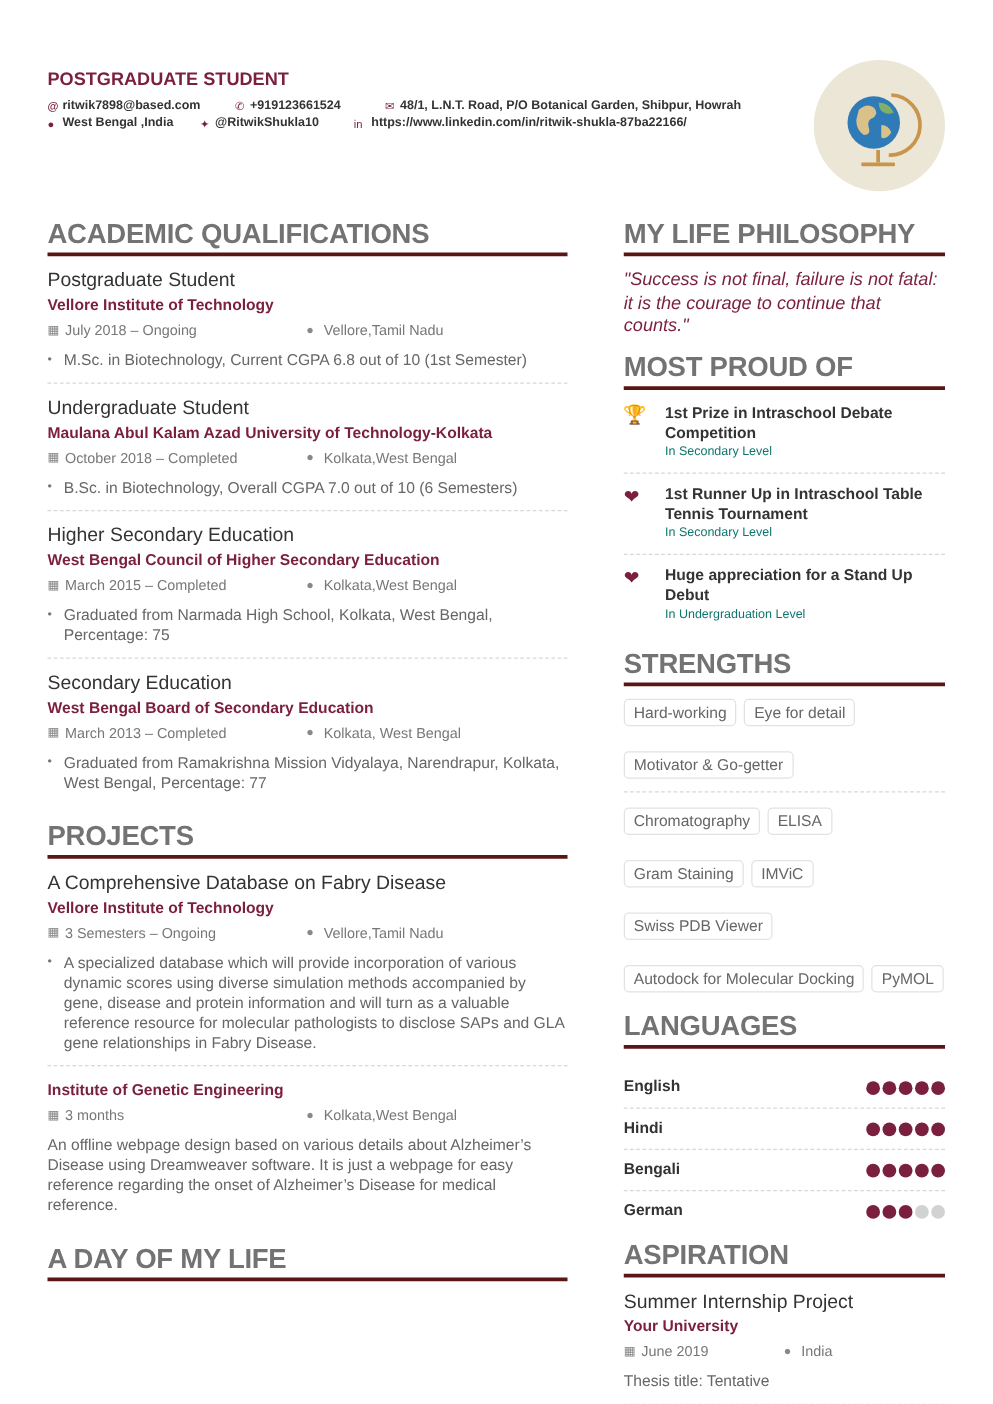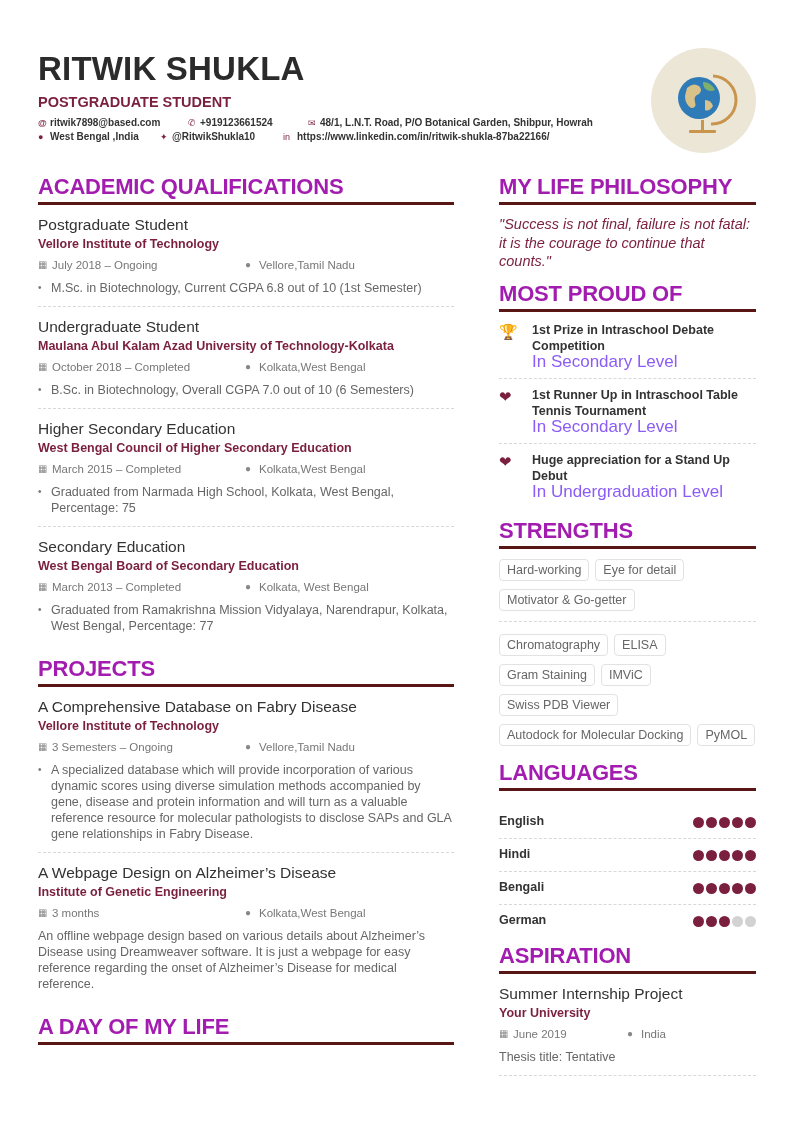--- a/index.html
+++ b/index.html
@@ -14,61 +14,60 @@
   .contact { display: flex; align-items: center; white-space: nowrap; }
   .contact .ic { color: #7a1f3d; font-size: 9px; width: 12px; display: inline-block; }
   .c1 { width: 150px; }
   .c2 { width: 120px; }
 
   .avatar { position: absolute; left: 651px; top: 48px; width: 105px; height: 105px; border-radius: 50%; background: #ebe6d6; }
 
   .col-left { position: absolute; left: 38px; top: 172px; width: 416px; }
   .col-right { position: absolute; left: 499px; top: 172px; width: 257px; }
 
-  .sec-title { font-size: 22px; font-weight: bold; color: #a21caf; line-height: 30px; border-bottom: 3px solid #5a1515; padding-bottom: 0; margin-bottom: 10px; letter-spacing: -0.2px; }
+  .sec-title { font-size: 22px; font-weight: bold; color: #737373; line-height: 30px; border-bottom: 3px solid #5a1515; padding-bottom: 0; margin-bottom: 10px; letter-spacing: -0.2px; }
 
   .entry { padding-bottom: 10px; margin-bottom: 10px; border-bottom: 1px dashed #d8d8d8; }
   .entry.last { border-bottom: none; }
   .entry-title { font-size: 15.5px; color: #333; line-height: 20px; }
   .entry-org { font-size: 12.5px; font-weight: bold; color: #7a1f3d; line-height: 18px; }
   .meta { display: flex; font-size: 11.5px; color: #777; line-height: 20px; margin-top: 2px; }
   .meta .date { width: 207px; display: flex; align-items: center; }
   .meta .loc { display: flex; align-items: center; }
   .meta .ic { color: #888; font-size: 10px; width: 14px; display: inline-block; }
   .bullet { display: flex; font-size: 12.5px; color: #666; line-height: 16px; margin-top: 5px; }
   .bullet .dot { width: 13px; flex-shrink: 0; font-size: 10px; color: #777; }
   .para { font-size: 12.5px; color: #666; line-height: 16px; margin-top: 5px; }
 
   .quote { font-size: 14.5px; font-style: italic; color: #7a1f3d; line-height: 18.5px; margin-bottom: 8px; }
 
   .proud { display: flex; padding-bottom: 8px; margin-bottom: 8px; border-bottom: 1px dashed #d8d8d8; }
   .proud.last { border-bottom: none; }
   .proud .pic { width: 33px; flex-shrink: 0; color: #7a1f3d; font-size: 15px; padding-top: 1px; }
   .proud-title { font-size: 12.5px; font-weight: bold; color: #333; line-height: 16px; }
-  .proud-sub { font-size: 17px; color: #8b5cf6; line-height: 16px; }
-
-  .tags { display: flex; flex-wrap: wrap; gap: 8px 6px; }
+  .proud-sub { font-size: 10px; color: #0f766e; line-height: 16px; }
+
+  .tags { display: flex; flex-wrap: wrap; gap: 20px 6px; }
   .tag { font-size: 12.5px; color: #666; border: 1px solid #e2e2e2; border-radius: 4px; padding: 2px 7px; line-height: 16px; }
   .tag-sep { border-bottom: 1px dashed #d8d8d8; margin: 10px 0 12px; }
 
   .lang { display: flex; justify-content: space-between; align-items: flex-end; padding: 8px 0 10px; border-bottom: 1px dashed #d8d8d8; }
   .lang.last { border-bottom: none; }
   .lang-name { font-size: 12.5px; font-weight: bold; color: #333; }
   .dots { display: flex; gap: 2px; }
   .d { width: 11px; height: 11px; border-radius: 50%; background: #7a1f3d; }
   .d.off { background: #d2d2d2; }
 
   .asp-meta { display: flex; font-size: 11.5px; color: #777; line-height: 20px; margin-top: 2px; }
   .asp-meta .date { width: 128px; display: flex; align-items: center; }
 </style>
 </head>
 <body>
 
 <div class="header">
-  <div class="name">RITWIK SHUKLA</div>
   <div class="title">POSTGRADUATE STUDENT</div>
   <div class="contacts">
     <div class="contact-row">
       <div class="contact c1">
           <span class="ic">@</span>
           <span>ritwik7898@based.com</span>
         </div>
       <div class="contact c2">
           <span class="ic">✆</span>
           <span>+919123661524</span>
@@ -201,21 +200,20 @@
           <span>Vellore,Tamil Nadu</span>
         </span>
       </div>
     <div class="bullet">
         <span class="dot">•</span>
         <span>A specialized database which will provide incorporation of various dynamic scores using diverse simulation methods accompanied by gene, disease and protein information and will turn as a valuable reference resource for molecular pathologists to disclose SAPs and GLA gene relationships in Fabry Disease.</span>
       </div>
   </div>
 
   <div class="entry last">
-    <div class="entry-title">A Webpage Design on Alzheimer’s Disease</div>
     <div class="entry-org">Institute of Genetic Engineering</div>
     <div class="meta">
         <span class="date">
           <span class="ic">▦</span>
           <span>3 months</span>
         </span>
         <span class="loc">
           <span class="ic">●</span>
           <span>Kolkata,West Bengal</span>
         </span>

